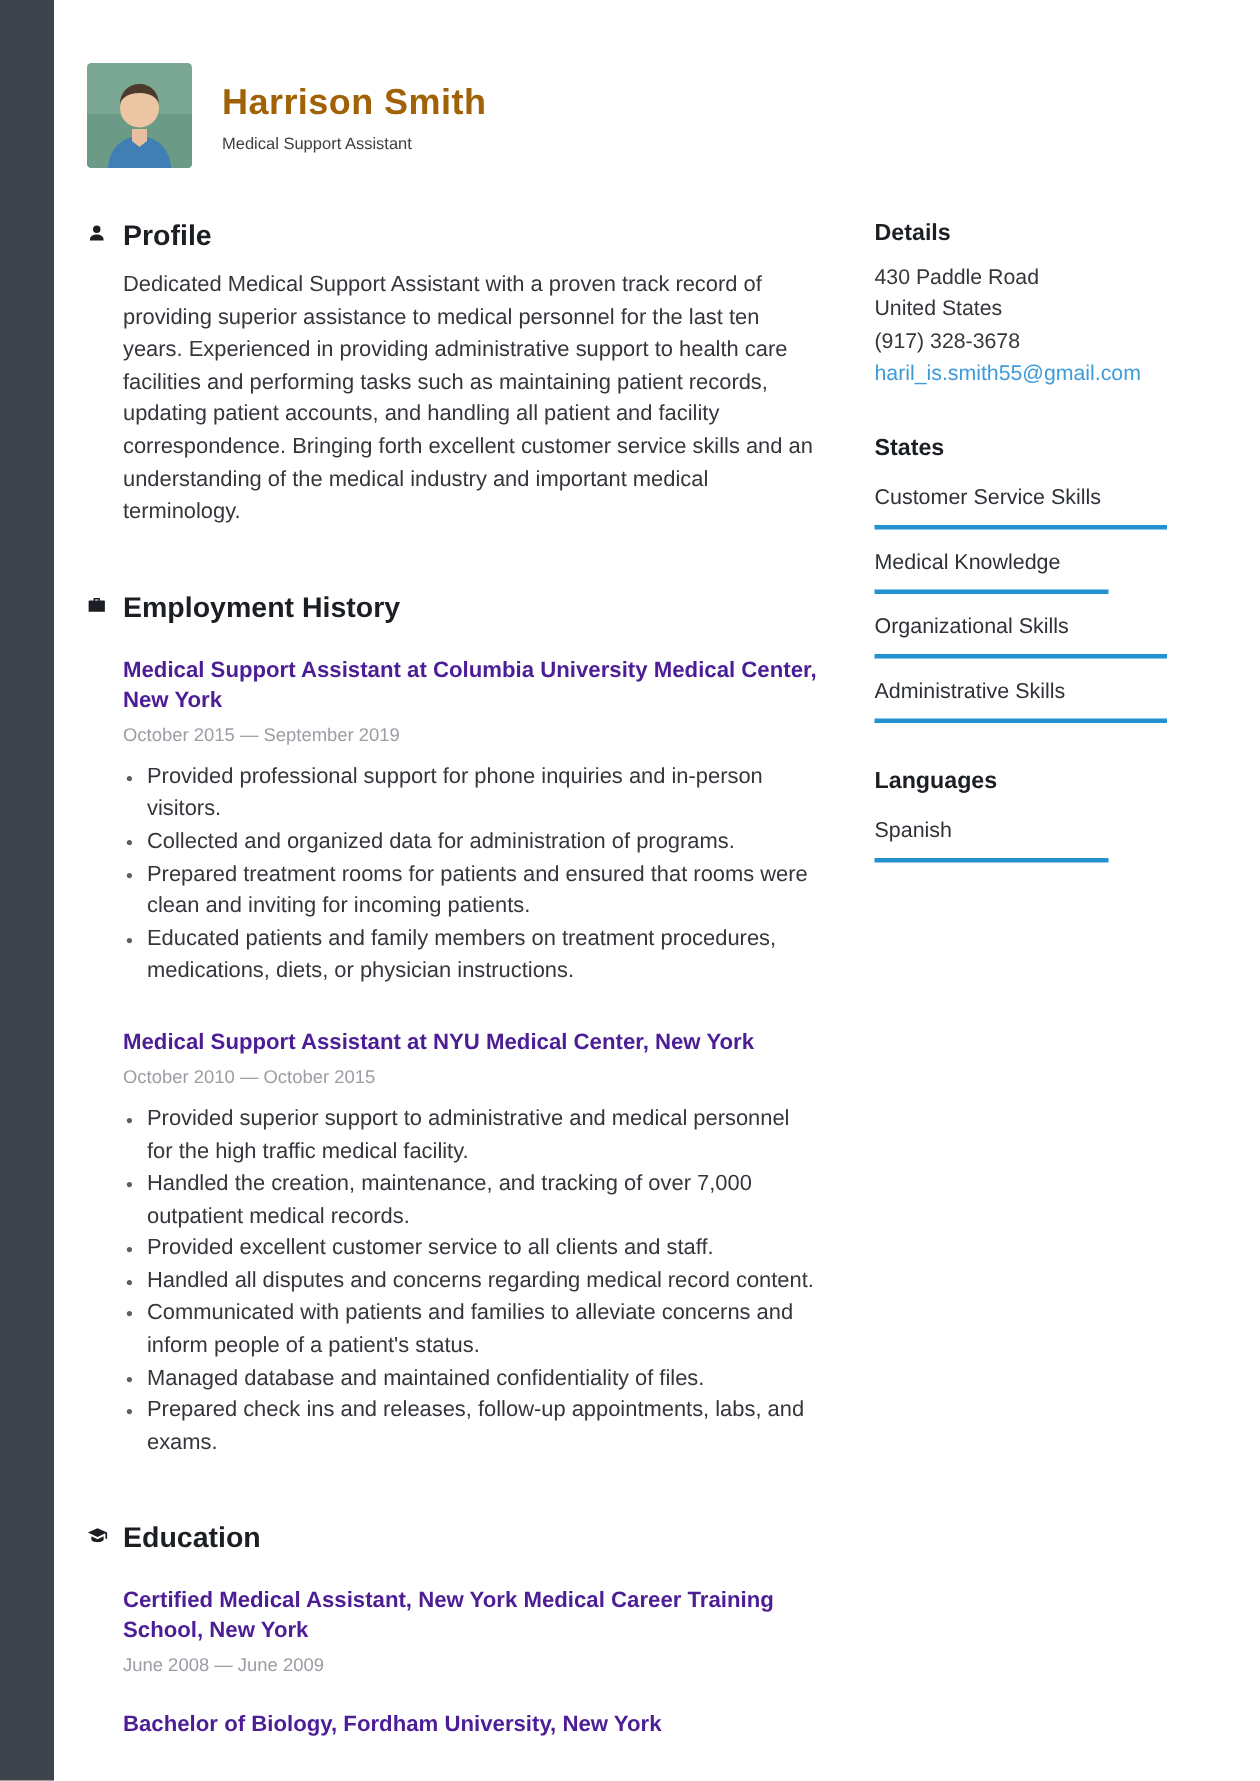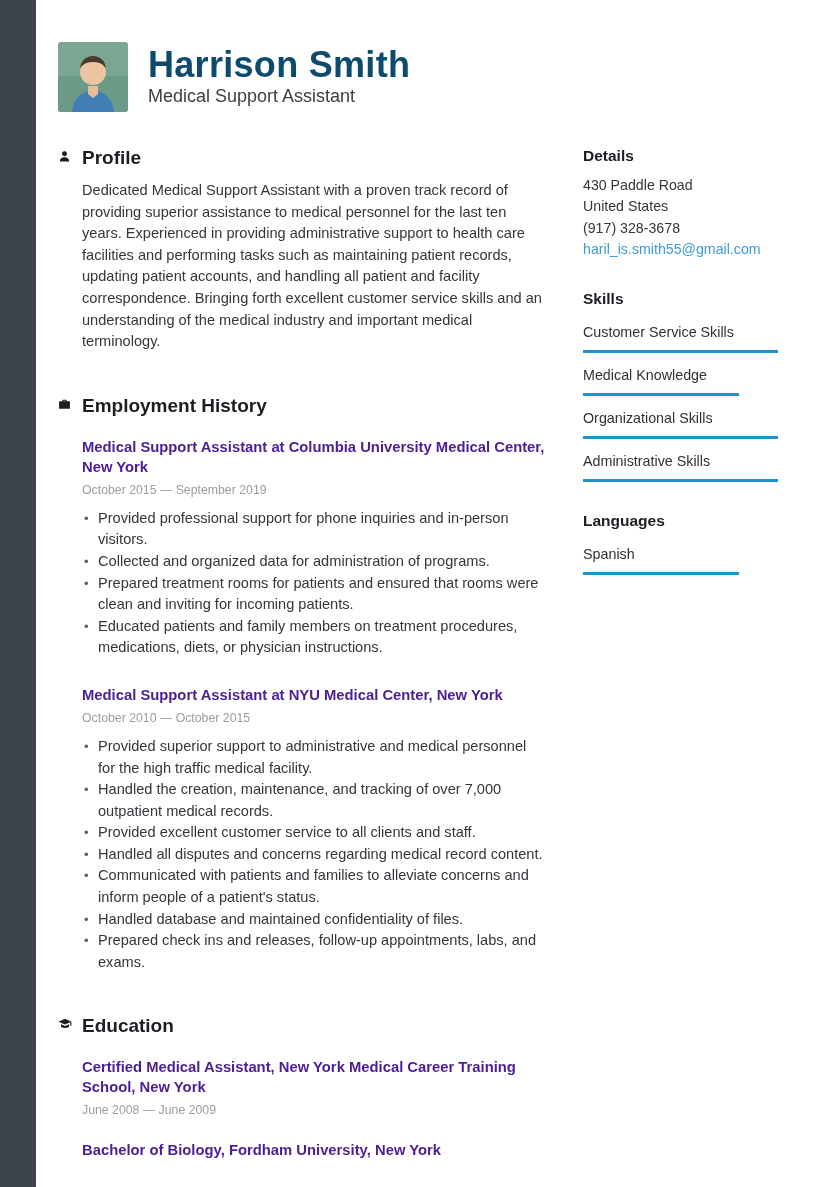--- a/index.html
+++ b/index.html
@@ -17,24 +17,24 @@
     margin-left:36px;
     padding:42px 62px 60px 22px;
   }
   
   .header { display:flex; align-items:center; margin-bottom:33px; }
   .photo {
     width:70px; height:70px; border-radius:3px; overflow:hidden;
     flex:0 0 70px; margin-right:20px;
   }
   .name {
-    font-size:36px; font-weight:700; color:#0c4a6e; letter-spacing:0.3px;
+    font-size:24px; font-weight:700; color:#a16207; letter-spacing:0.3px;
     line-height:34px;
   }
-  .job-subtitle { font-size:18px; color:#3c4045; margin-top:4px; }
+  .job-subtitle { font-size:11px; color:#3c4045; margin-top:4px; }
 
   
   .columns { display:flex; }
   .main { width:489px; }
   .aside { width:195px; margin-left:36px; }
 
   
   .section { display:flex; }
   .section + .section { margin-top:40px; }
   .icon-col { width:24px; flex:0 0 24px; padding-top:4px; }
@@ -131,21 +131,21 @@
 
           <div class="job">
             <div class="job-title">Medical Support Assistant at NYU Medical Center, New York</div>
             <div class="dates">October 2010 — October 2015</div>
             <ul class="bullets">
               <li>Provided superior support to administrative and medical personnel for the high traffic medical facility.</li>
               <li>Handled the creation, maintenance, and tracking of over 7,000 outpatient medical records.</li>
               <li>Provided excellent customer service to all clients and staff.</li>
               <li>Handled all disputes and concerns regarding medical record content.</li>
               <li>Communicated with patients and families to alleviate concerns and inform people of a patient's status.</li>
-              <li>Handled database and maintained confidentiality of files.</li>
+              <li>Managed database and maintained confidentiality of files.</li>
               <li>Prepared check ins and releases, follow-up appointments, labs, and exams.</li>
             </ul>
           </div>
         </div>
       </div>
 
       <div class="section">
         <div class="icon-col">
           <svg viewBox="0 0 24 24" width="14" height="14" fill="#1b1e22">
             <path d="M12 3 1 8l11 5 9-4.1V15h2V8L12 3zM5 12.4V16c0 1.7 3.1 3 7 3s7-1.3 7-3v-3.6l-7 3.2-7-3.2z"></path>
@@ -171,21 +171,21 @@
 
       <div class="aside-block">
         <div class="aside-heading">Details</div>
         <div class="detail-line">430 Paddle Road</div>
         <div class="detail-line">United States</div>
         <div class="detail-line">(917) 328-3678</div>
         <a class="email-link">haril_is.smith55@gmail.com</a>
       </div>
 
       <div class="aside-block">
-        <div class="aside-heading">Skills</div>
+        <div class="aside-heading">States</div>
 
         <div class="skill-item">
           <div class="skill-label">Customer Service Skills</div>
           <div class="skill-bar-track">
             <div class="skill-bar-fill" style="width: 100%;"></div>
           </div>
         </div>
 
 
         <div class="skill-item">

